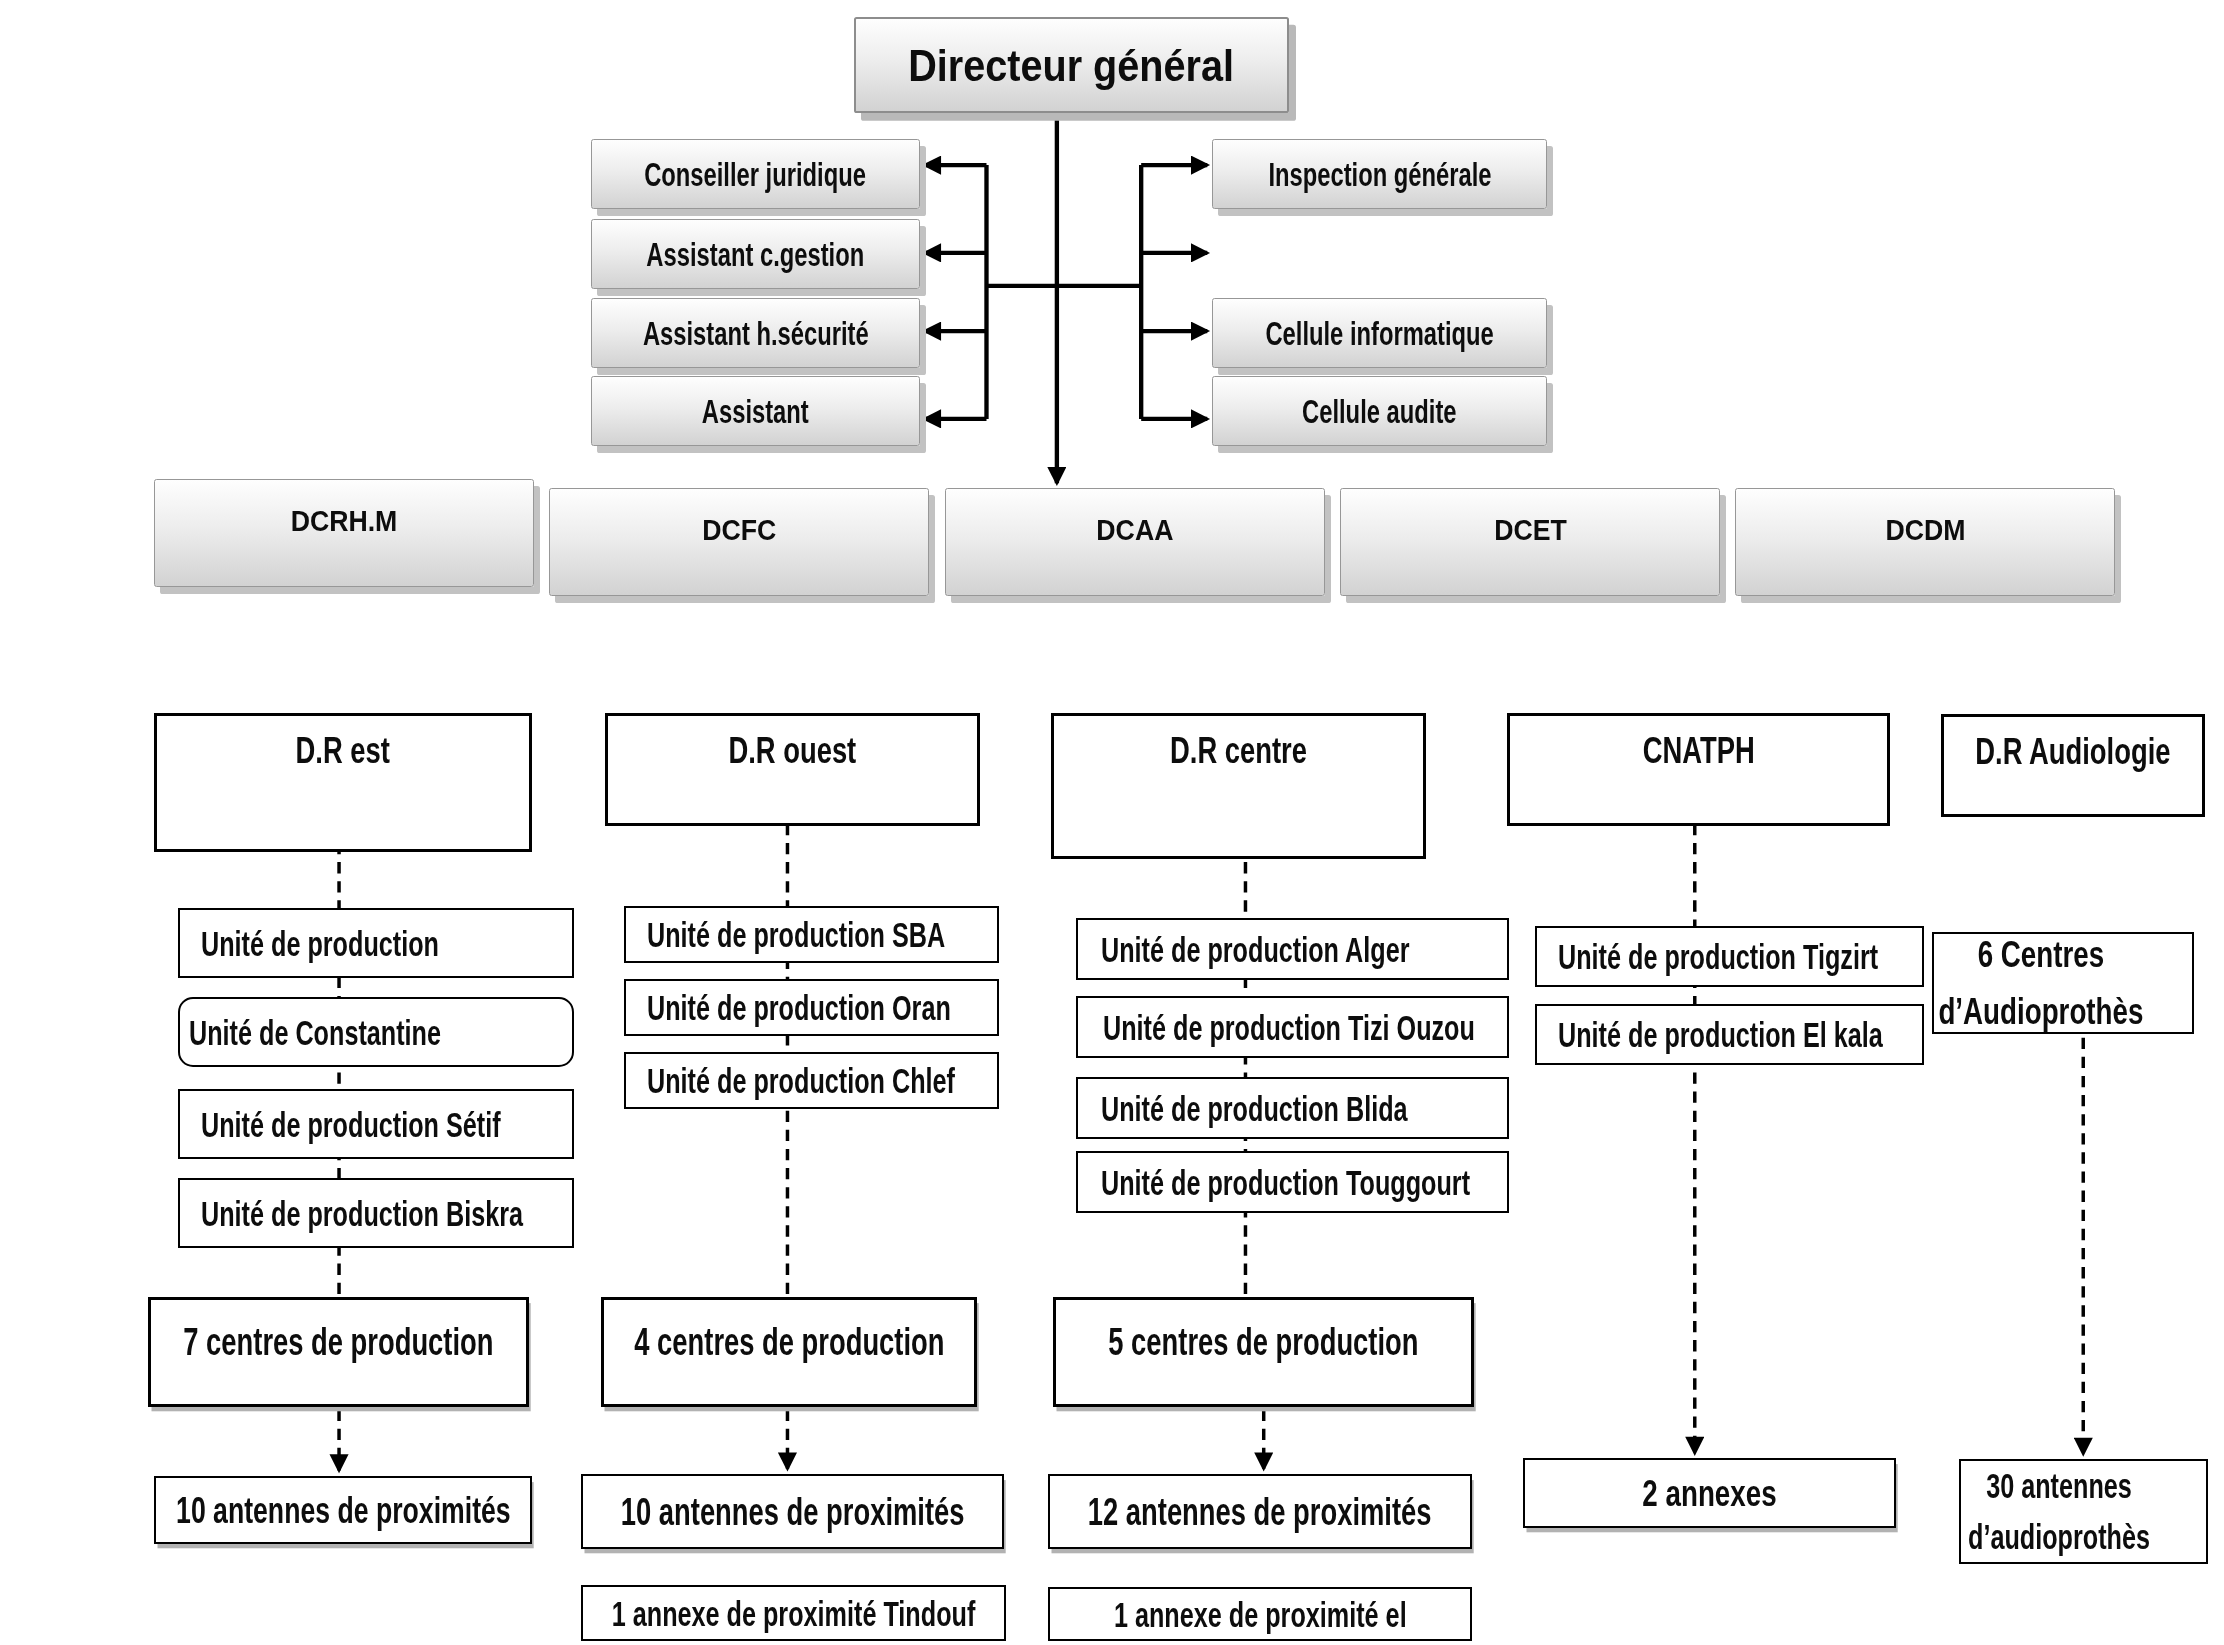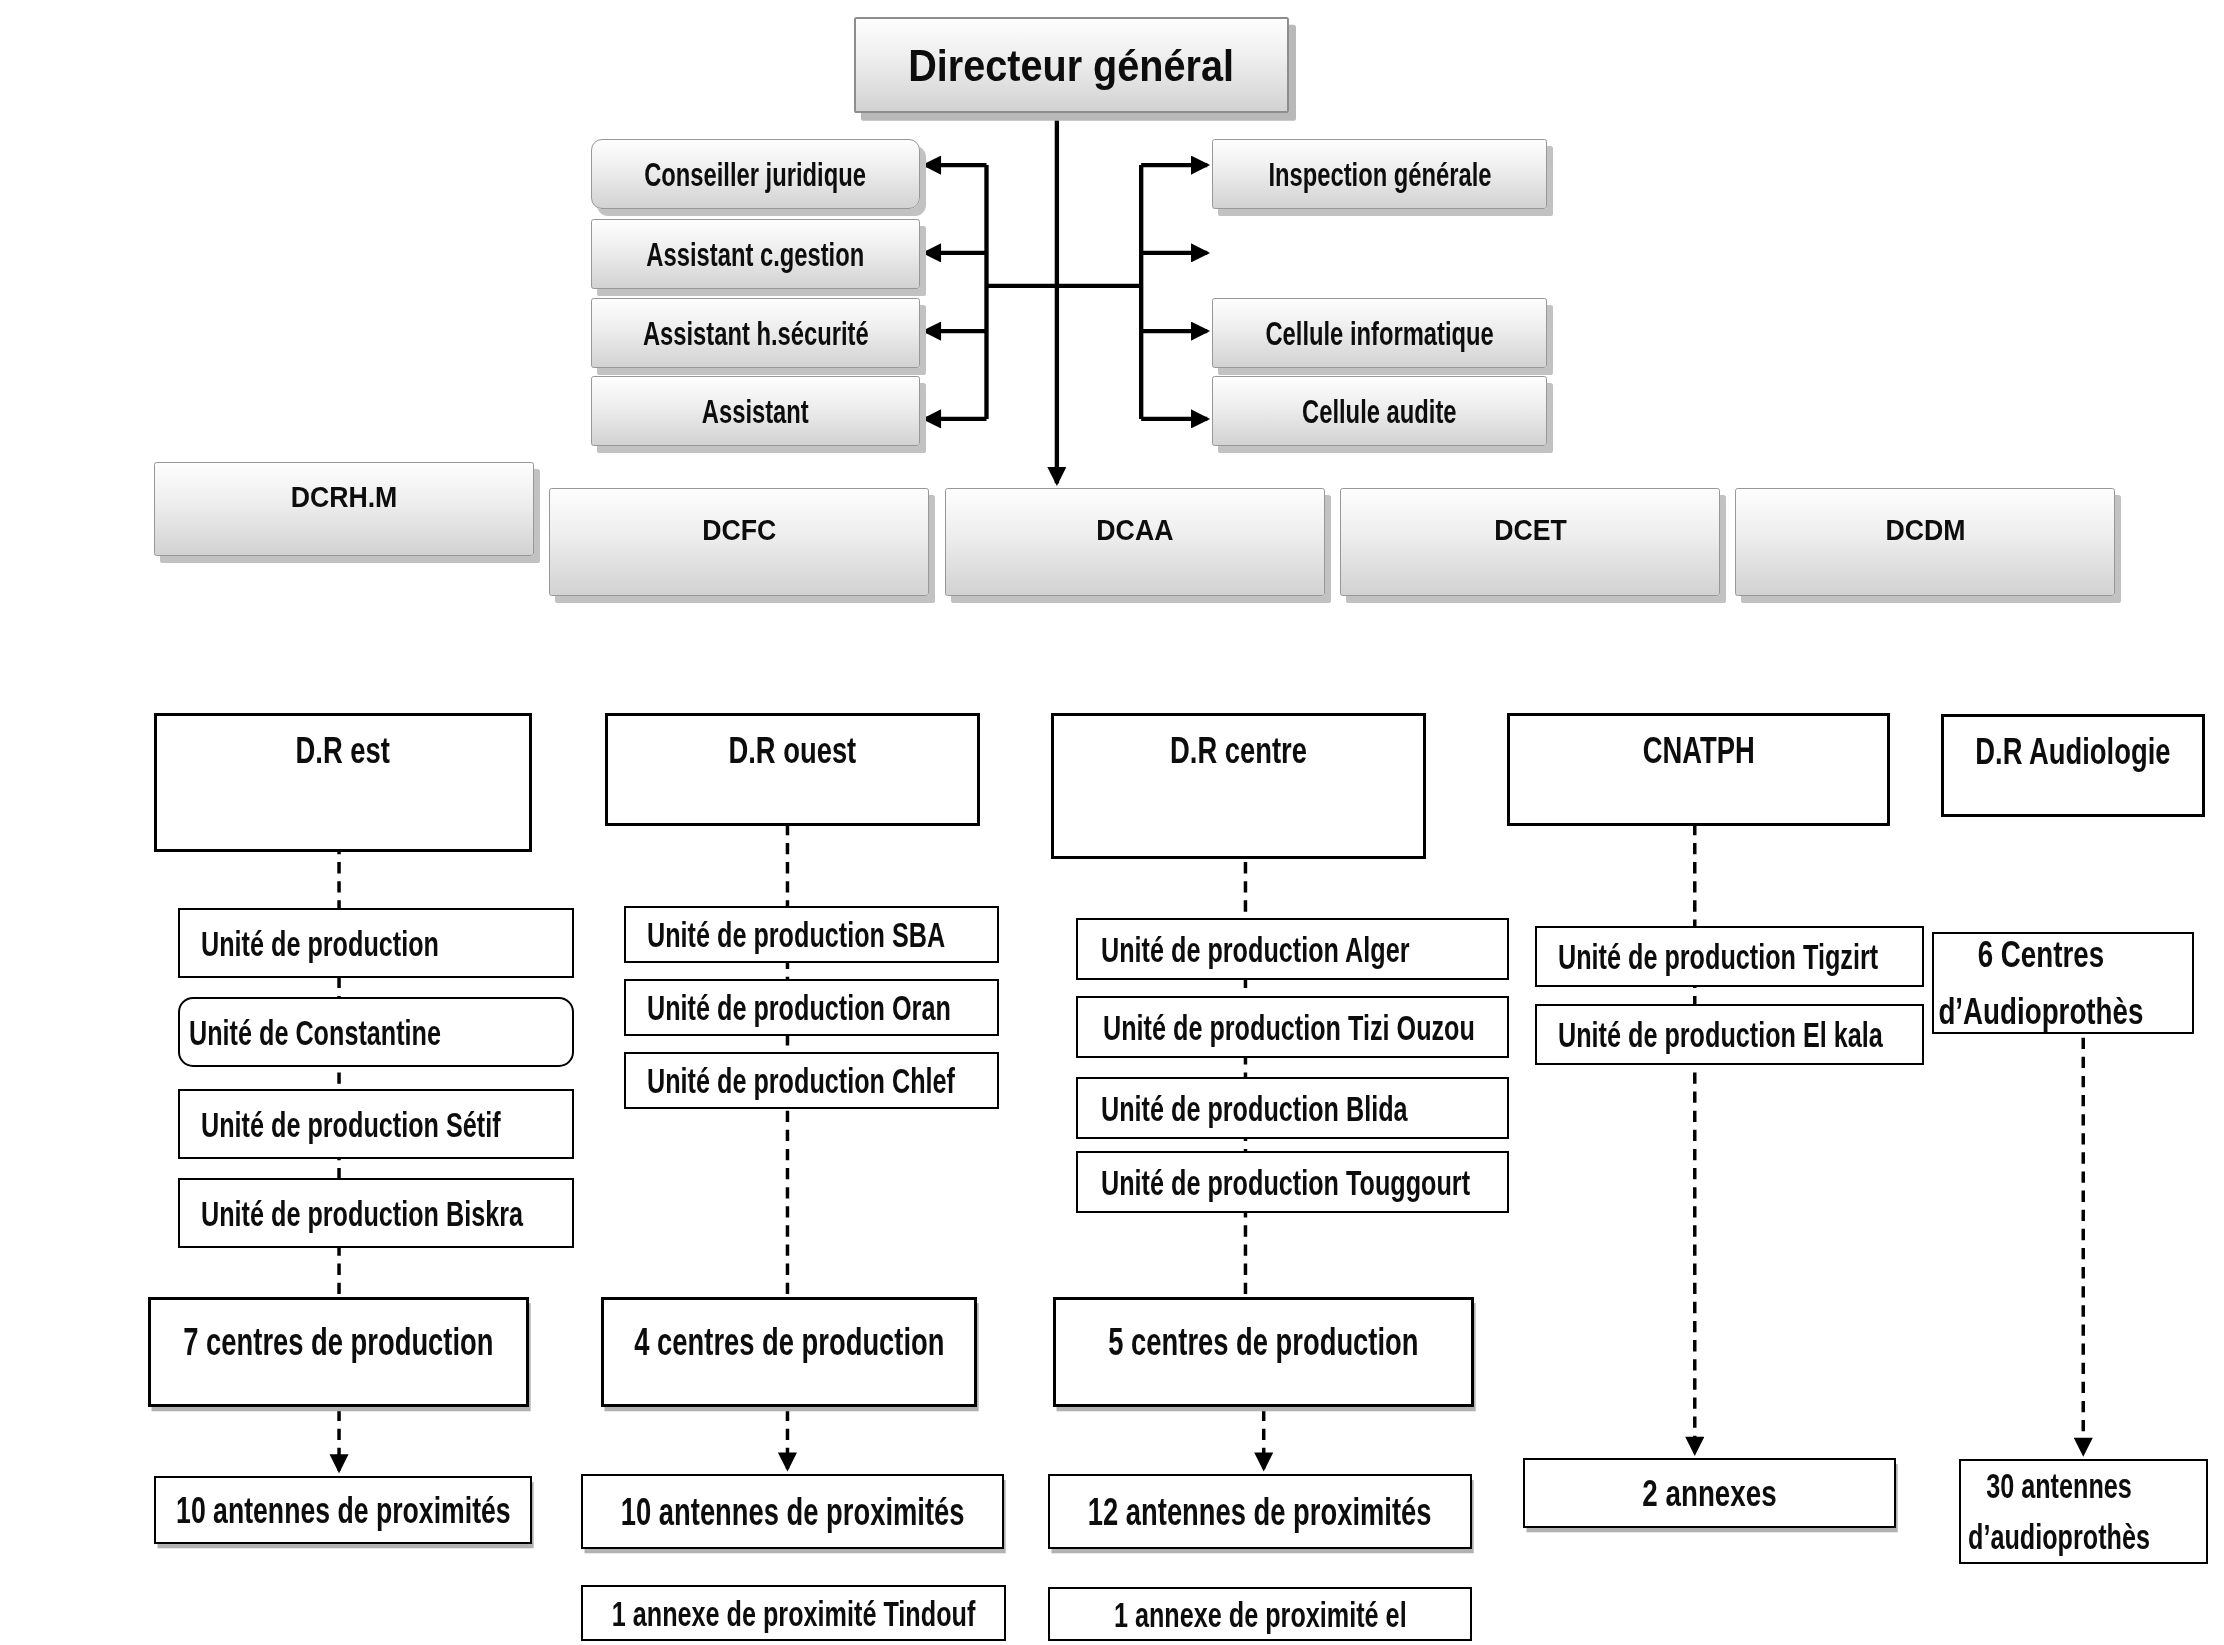--- a/index.html
+++ b/index.html
@@ -68,21 +68,21 @@
     <path d="M2397 1194 L2397 1673" stroke="#000" stroke-width="4" stroke-dasharray="13 9" fill="none" marker-end="url(#mD)"></path>
     <path d="M390 1622 L390 1692" stroke="#000" stroke-width="4" stroke-dasharray="13 9" fill="none" marker-end="url(#mD)"></path>
     <path d="M906 1622 L906 1690" stroke="#000" stroke-width="4" stroke-dasharray="13 9" fill="none" marker-end="url(#mD)"></path>
     <path d="M1454 1622 L1454 1690" stroke="#000" stroke-width="4" stroke-dasharray="13 9" fill="none" marker-end="url(#mD)"></path>
   </svg>
 
   <div class="bx grad grad-top" style="left:854px;top:17.4px;width:435px;height:96px;">
     <span class="cond t-root">Directeur général</span>
   </div>
 
-  <div class="bx grad" style="left:591px;top:139px;width:329px;height:70px;border-radius:11px;">
+  <div class="bx grad" style="left:591px;top:139px;width:329px;height:70px;">
     <span class="cond t-staff">Conseiller juridique</span>
   </div>
   <div class="bx grad" style="left:591px;top:219px;width:329px;height:70px;">
     <span class="cond t-staff">Assistant c.gestion</span>
   </div>
   <div class="bx grad" style="left:591px;top:298px;width:329px;height:70px;">
     <span class="cond t-staff">Assistant h.sécurité</span>
   </div>
   <div class="bx grad" style="left:591px;top:376px;width:329px;height:70px;">
     <span class="cond t-staff">Assistant</span>
@@ -91,21 +91,21 @@
   <div class="bx grad" style="left:1212px;top:139px;width:335px;height:70px;">
     <span class="cond t-staff">Inspection générale</span>
   </div>
   <div class="bx grad" style="left:1212px;top:298px;width:335px;height:70px;">
     <span class="cond t-staff">Cellule informatique</span>
   </div>
   <div class="bx grad" style="left:1212px;top:376px;width:335px;height:70px;">
     <span class="cond t-staff">Cellule audite</span>
   </div>
 
-  <div class="bx grad" style="left:154px;top:462px;width:380px;height:94px;padding-bottom:22.6px;">
+  <div class="bx grad" style="left:154px;top:479px;width:380px;height:108px;padding-bottom:22.6px;">
     <span class="cond t-dept">DCRH.M</span>
   </div>
   <div class="bx grad" style="left:549px;top:488px;width:380px;height:108px;padding-bottom:22.6px;">
     <span class="cond t-dept">DCFC</span>
   </div>
   <div class="bx grad" style="left:945px;top:488px;width:380px;height:108px;padding-bottom:22.6px;">
     <span class="cond t-dept">DCAA</span>
   </div>
   <div class="bx grad" style="left:1340px;top:488px;width:380px;height:108px;padding-bottom:22.6px;">
     <span class="cond t-dept">DCET</span>

